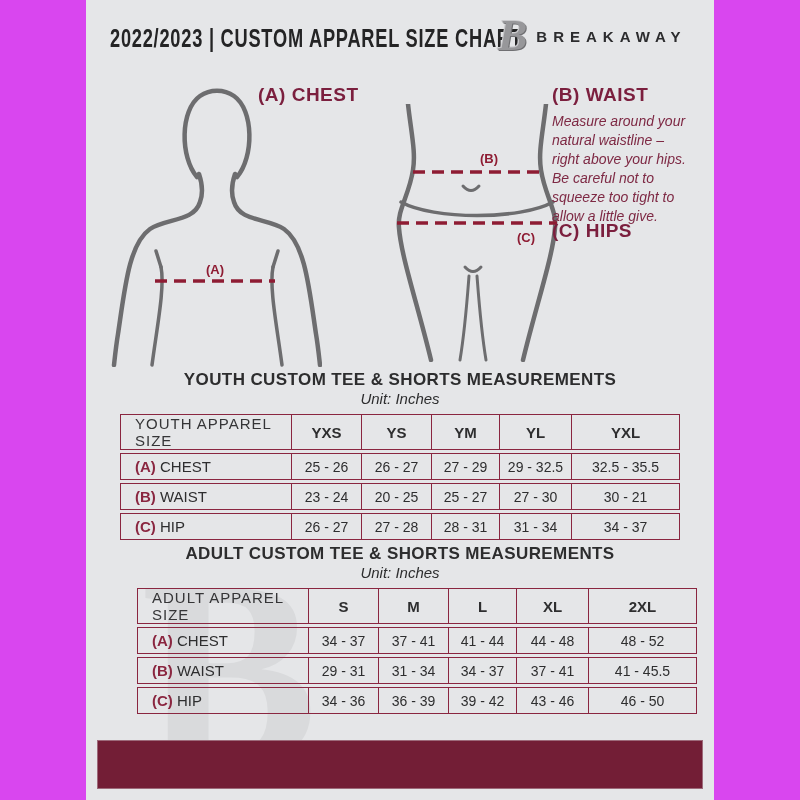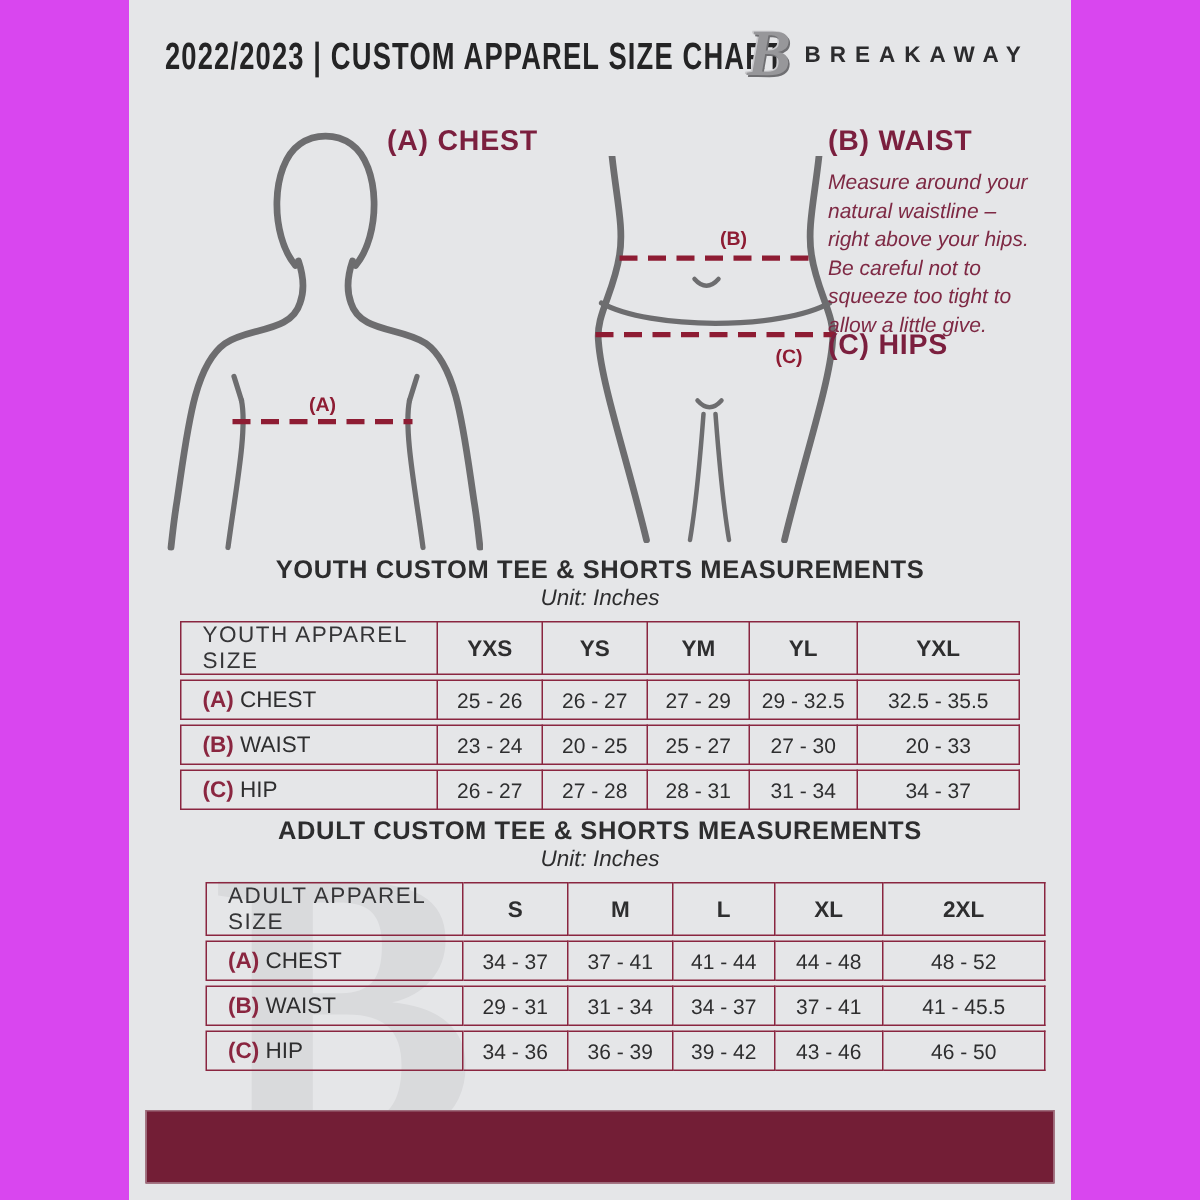--- a/index.html
+++ b/index.html
@@ -125,21 +125,21 @@
             <td class="c-val">27 - 29</td>
             <td class="c-val">29 - 32.5</td>
             <td class="c-val">32.5 - 35.5</td>
           </tr>
           <tr>
             <td class="c-label"><span class="prefix">(B)</span> WAIST</td>
             <td class="c-val">23 - 24</td>
             <td class="c-val">20 - 25</td>
             <td class="c-val">25 - 27</td>
             <td class="c-val">27 - 30</td>
-            <td class="c-val">20 - 33</td>
+            <td class="c-val">30 - 21</td>
           </tr>
           <tr>
             <td class="c-label"><span class="prefix">(C)</span> HIP</td>
             <td class="c-val">26 - 27</td>
             <td class="c-val">27 - 28</td>
             <td class="c-val">28 - 31</td>
             <td class="c-val">31 - 34</td>
             <td class="c-val">34 - 37</td>
           </tr>
         </tbody>

